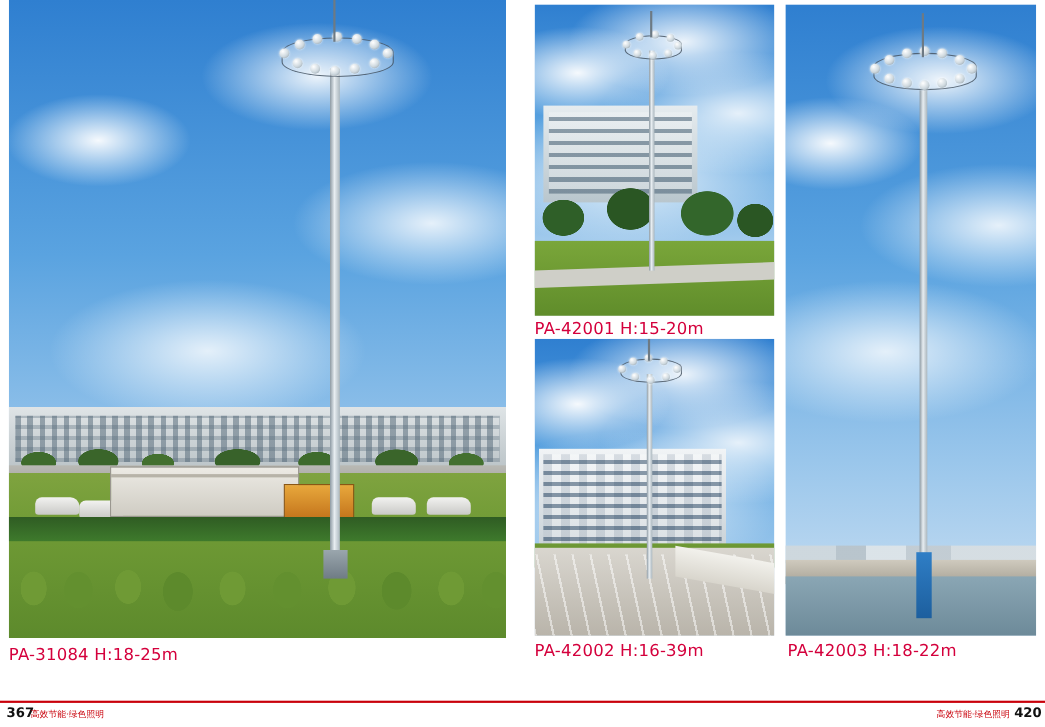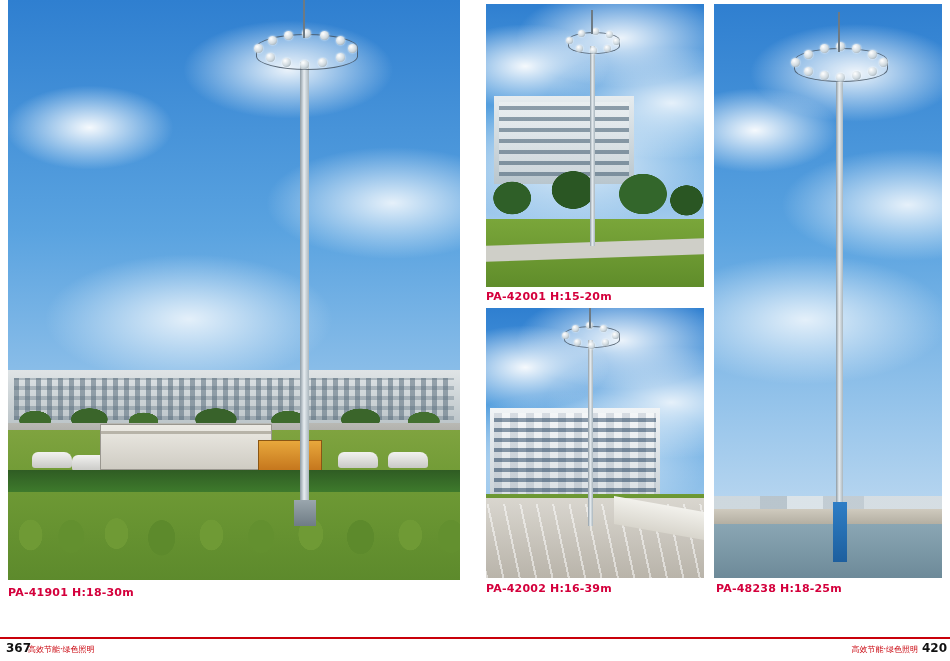--- a/index.html
+++ b/index.html
@@ -185,21 +185,21 @@
   }
   #img-42003 .farbldg{
     position:absolute;left:0;right:0;top:492px;height:16px;
     background:
       linear-gradient(90deg,#cfd8dd 0 20%, #b9c4cb 20% 32%, #dde4e8 32% 48%, #c3ccd2 48% 66%, #d7dee2 66% 100%);
     opacity:.95;
   }
 
   
   .caption{
-    position:absolute;color:#d4003c;font-weight:bold;font-size:11px;
+    position:absolute;color:#d4003c;font-weight:normal;font-size:15px;
     font-family:"DejaVu Sans", sans-serif;letter-spacing:.2px;
   }
 
   
   .footer-left{
     position:absolute;left:0;bottom:0;width:470px;height:22px;
     border-top:2px solid #c9000a;background:#fff;
   }
   .footer-right{
     position:absolute;left:470px;bottom:0;width:480px;height:22px;
@@ -279,21 +279,21 @@
         <div class="lamp" style="left:80px;top:19px;"></div>
         <div class="lamp" style="left:62px;top:24px;"></div>
         <div class="lamp" style="left:44px;top:26px;"></div>
         <div class="lamp" style="left:26px;top:24px;"></div>
         <div class="lamp" style="left:10px;top:19px;"></div>
       </div>
       <div style="position:absolute;left:295px;top:0px;width:2px;height:38px;background:#6d7a84;"></div>
       <div style="position:absolute;left:286px;top:500px;width:22px;height:26px;background:linear-gradient(#9aa6ad,#6f7c85);"></div>
     </div>
 
-    <div class="caption" style="left:8px;top:586px;">PA-41901 H:18-30m</div>
+    <div class="caption" style="left:8px;top:586px;">PA-31084 H:18-25m</div>
   </div>
 
   <div class="right-page"></div>
   <div class="gutter"></div>
 
   <div class="photo" id="img-42001">
     <div class="sky"></div>
     <div class="bldg"></div>
     <div class="trees"></div>
     <div class="grass"></div>
@@ -354,21 +354,21 @@
       <div class="lamp" style="left:74px;top:2px;"></div>
       <div class="lamp" style="left:85px;top:10px;"></div>
       <div class="lamp" style="left:74px;top:19px;"></div>
       <div class="lamp" style="left:58px;top:23px;"></div>
       <div class="lamp" style="left:42px;top:25px;"></div>
       <div class="lamp" style="left:26px;top:23px;"></div>
       <div class="lamp" style="left:10px;top:19px;"></div>
     </div>
     <div style="position:absolute;left:124px;top:8px;width:2px;height:40px;background:#6d7a84;"></div>
   </div>
-  <div class="caption" style="left:716px;top:582px;">PA-48238 H:18-25m</div>
+  <div class="caption" style="left:716px;top:582px;">PA-42003 H:18-22m</div>
 
   <div class="footer-left">
     <div class="pgnum" style="left:6px;">367</div>
     <div class="foot-cn" style="left:28px;">高效节能·绿色照明</div>
   </div>
   <div class="footer-right">
     <div class="pgnum" style="right:3px;">420</div>
     <div class="foot-cn" style="right:32px;">高效节能·绿色照明</div>
   </div>
 

